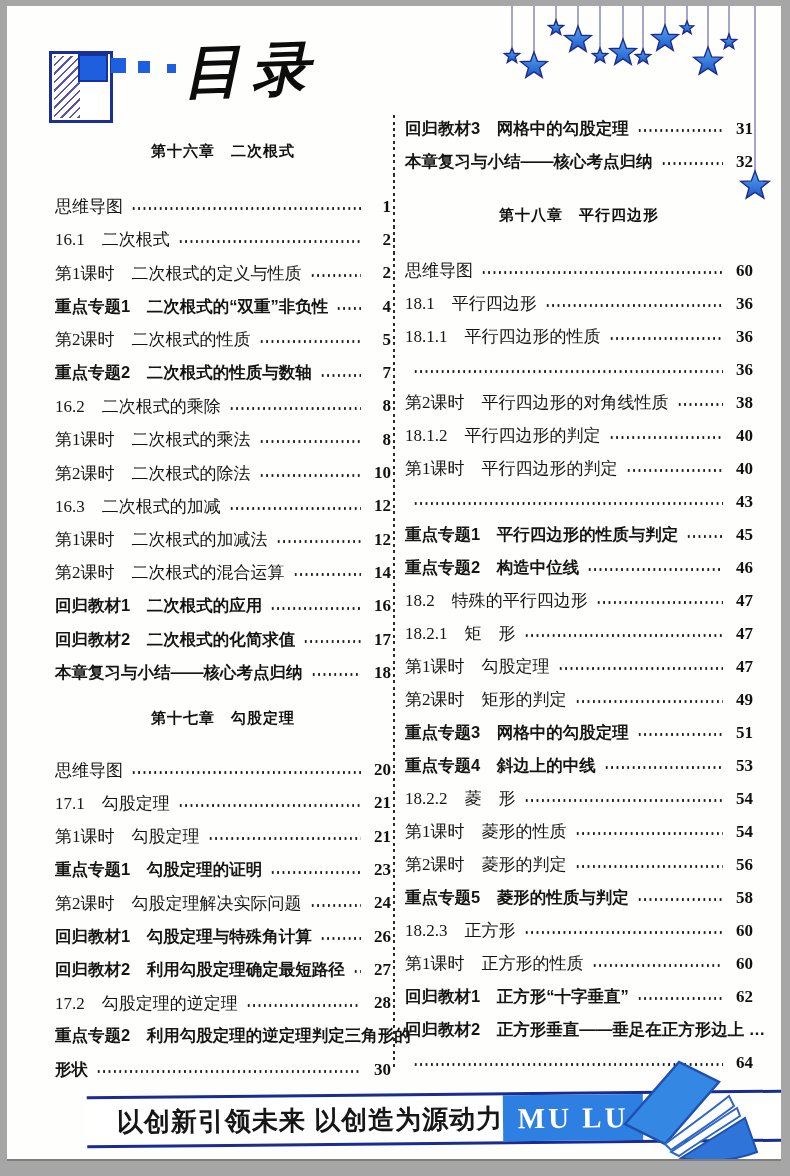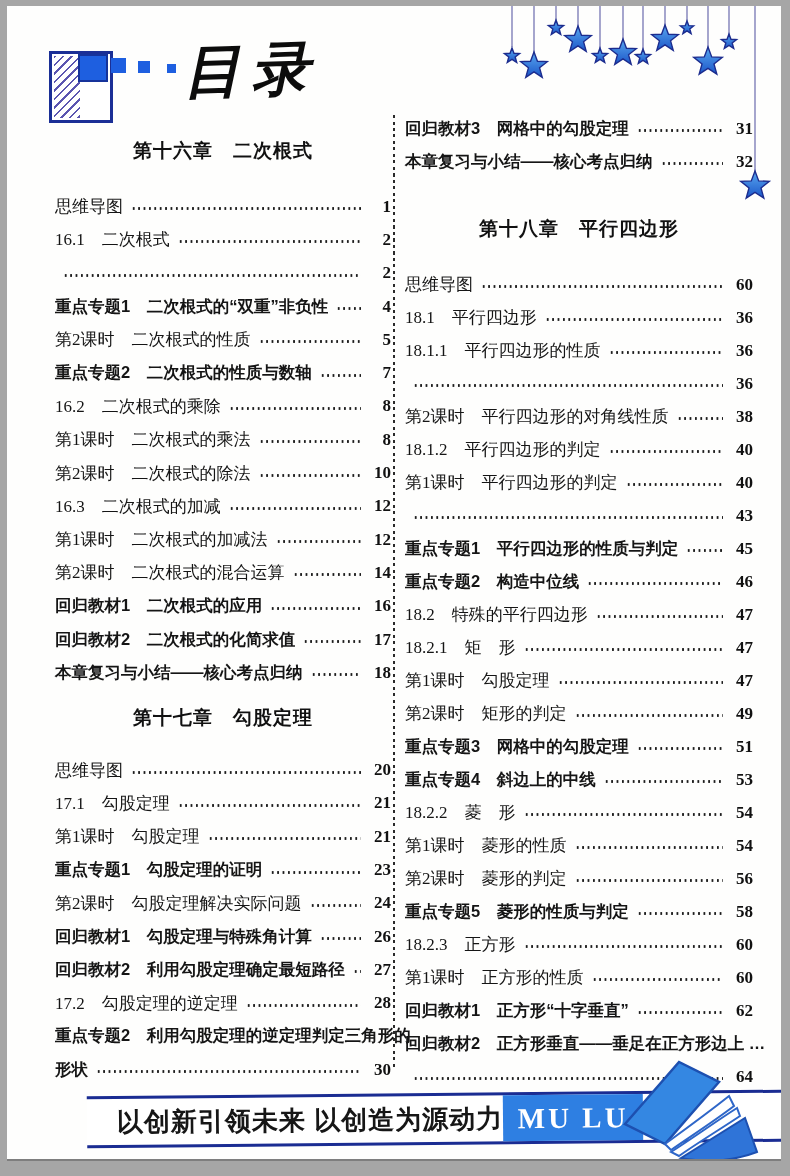--- a/index.html
+++ b/index.html
@@ -23,24 +23,24 @@
               transform:rotate(-2deg);}
 
   
   .stars-svg{position:absolute;left:473px;top:0;}
 
   
   .col{position:absolute;display:flex;flex-direction:column;justify-content:flex-end;}
   .col-left{left:48px;top:126px;width:336px;}
   .col-right{left:398px;top:106px;width:348px;}
   .chapter-heading{height:38px;line-height:38px;text-align:center;font-family:"Liberation Sans",sans-serif;
-                   font-weight:700;font-size:19px;color:#111;letter-spacing:1px;}
+                   font-weight:700;font-size:15px;color:#111;letter-spacing:1px;}
   .col-left .chapter-heading{margin-bottom:20px;}
   .col-left .heading-ch17{margin-top:10px;margin-bottom:16px;}
-  .col-right .chapter-heading{margin-top:32px;margin-bottom:20px;}
+  .col-right .chapter-heading{margin-top:18px;margin-bottom:20px;}
   .toc-row{display:flex;align-items:center;height:33.3px;font-size:17px;color:#151515;white-space:nowrap;}
   .col-right .toc-row{height:33px;}
   .toc-row.bold{font-family:"Liberation Sans",sans-serif;font-weight:700;font-size:16.5px;}
   .toc-label{flex:0 0 auto;}
   .leader{flex:1 1 auto;align-self:stretch;margin:0 6px 0 8px;
           background-image:radial-gradient(circle,#1c1c1c 1.15px,transparent 1.35px);
           background-size:5.4px 5.4px;background-repeat:repeat-x;background-position:left 58%;}
   .toc-page{flex:0 0 auto;min-width:24px;text-align:right;
             font-family:"Liberation Serif",serif;font-weight:700;font-size:17px;color:#111;}
   .divider{position:absolute;left:386px;top:109px;height:952px;width:2px;
@@ -118,20 +118,21 @@
           <span class="toc-label">思维导图</span>
           <span class="leader"></span>
           <span class="toc-page">1</span>
         </div>
         <div class="toc-row">
           <span class="toc-label">16.1　二次根式</span>
           <span class="leader"></span>
           <span class="toc-page">2</span>
         </div>
         <div class="toc-row">
+          <span class="toc-label">第1课时　二次根式的定义与性质</span>
           <span class="leader"></span>
           <span class="toc-page">2</span>
         </div>
         <div class="toc-row bold">
           <span class="toc-label">重点专题1　二次根式的“双重”非负性</span>
           <span class="leader"></span>
           <span class="toc-page">4</span>
         </div>
         <div class="toc-row">
           <span class="toc-label">第2课时　二次根式的性质</span>

